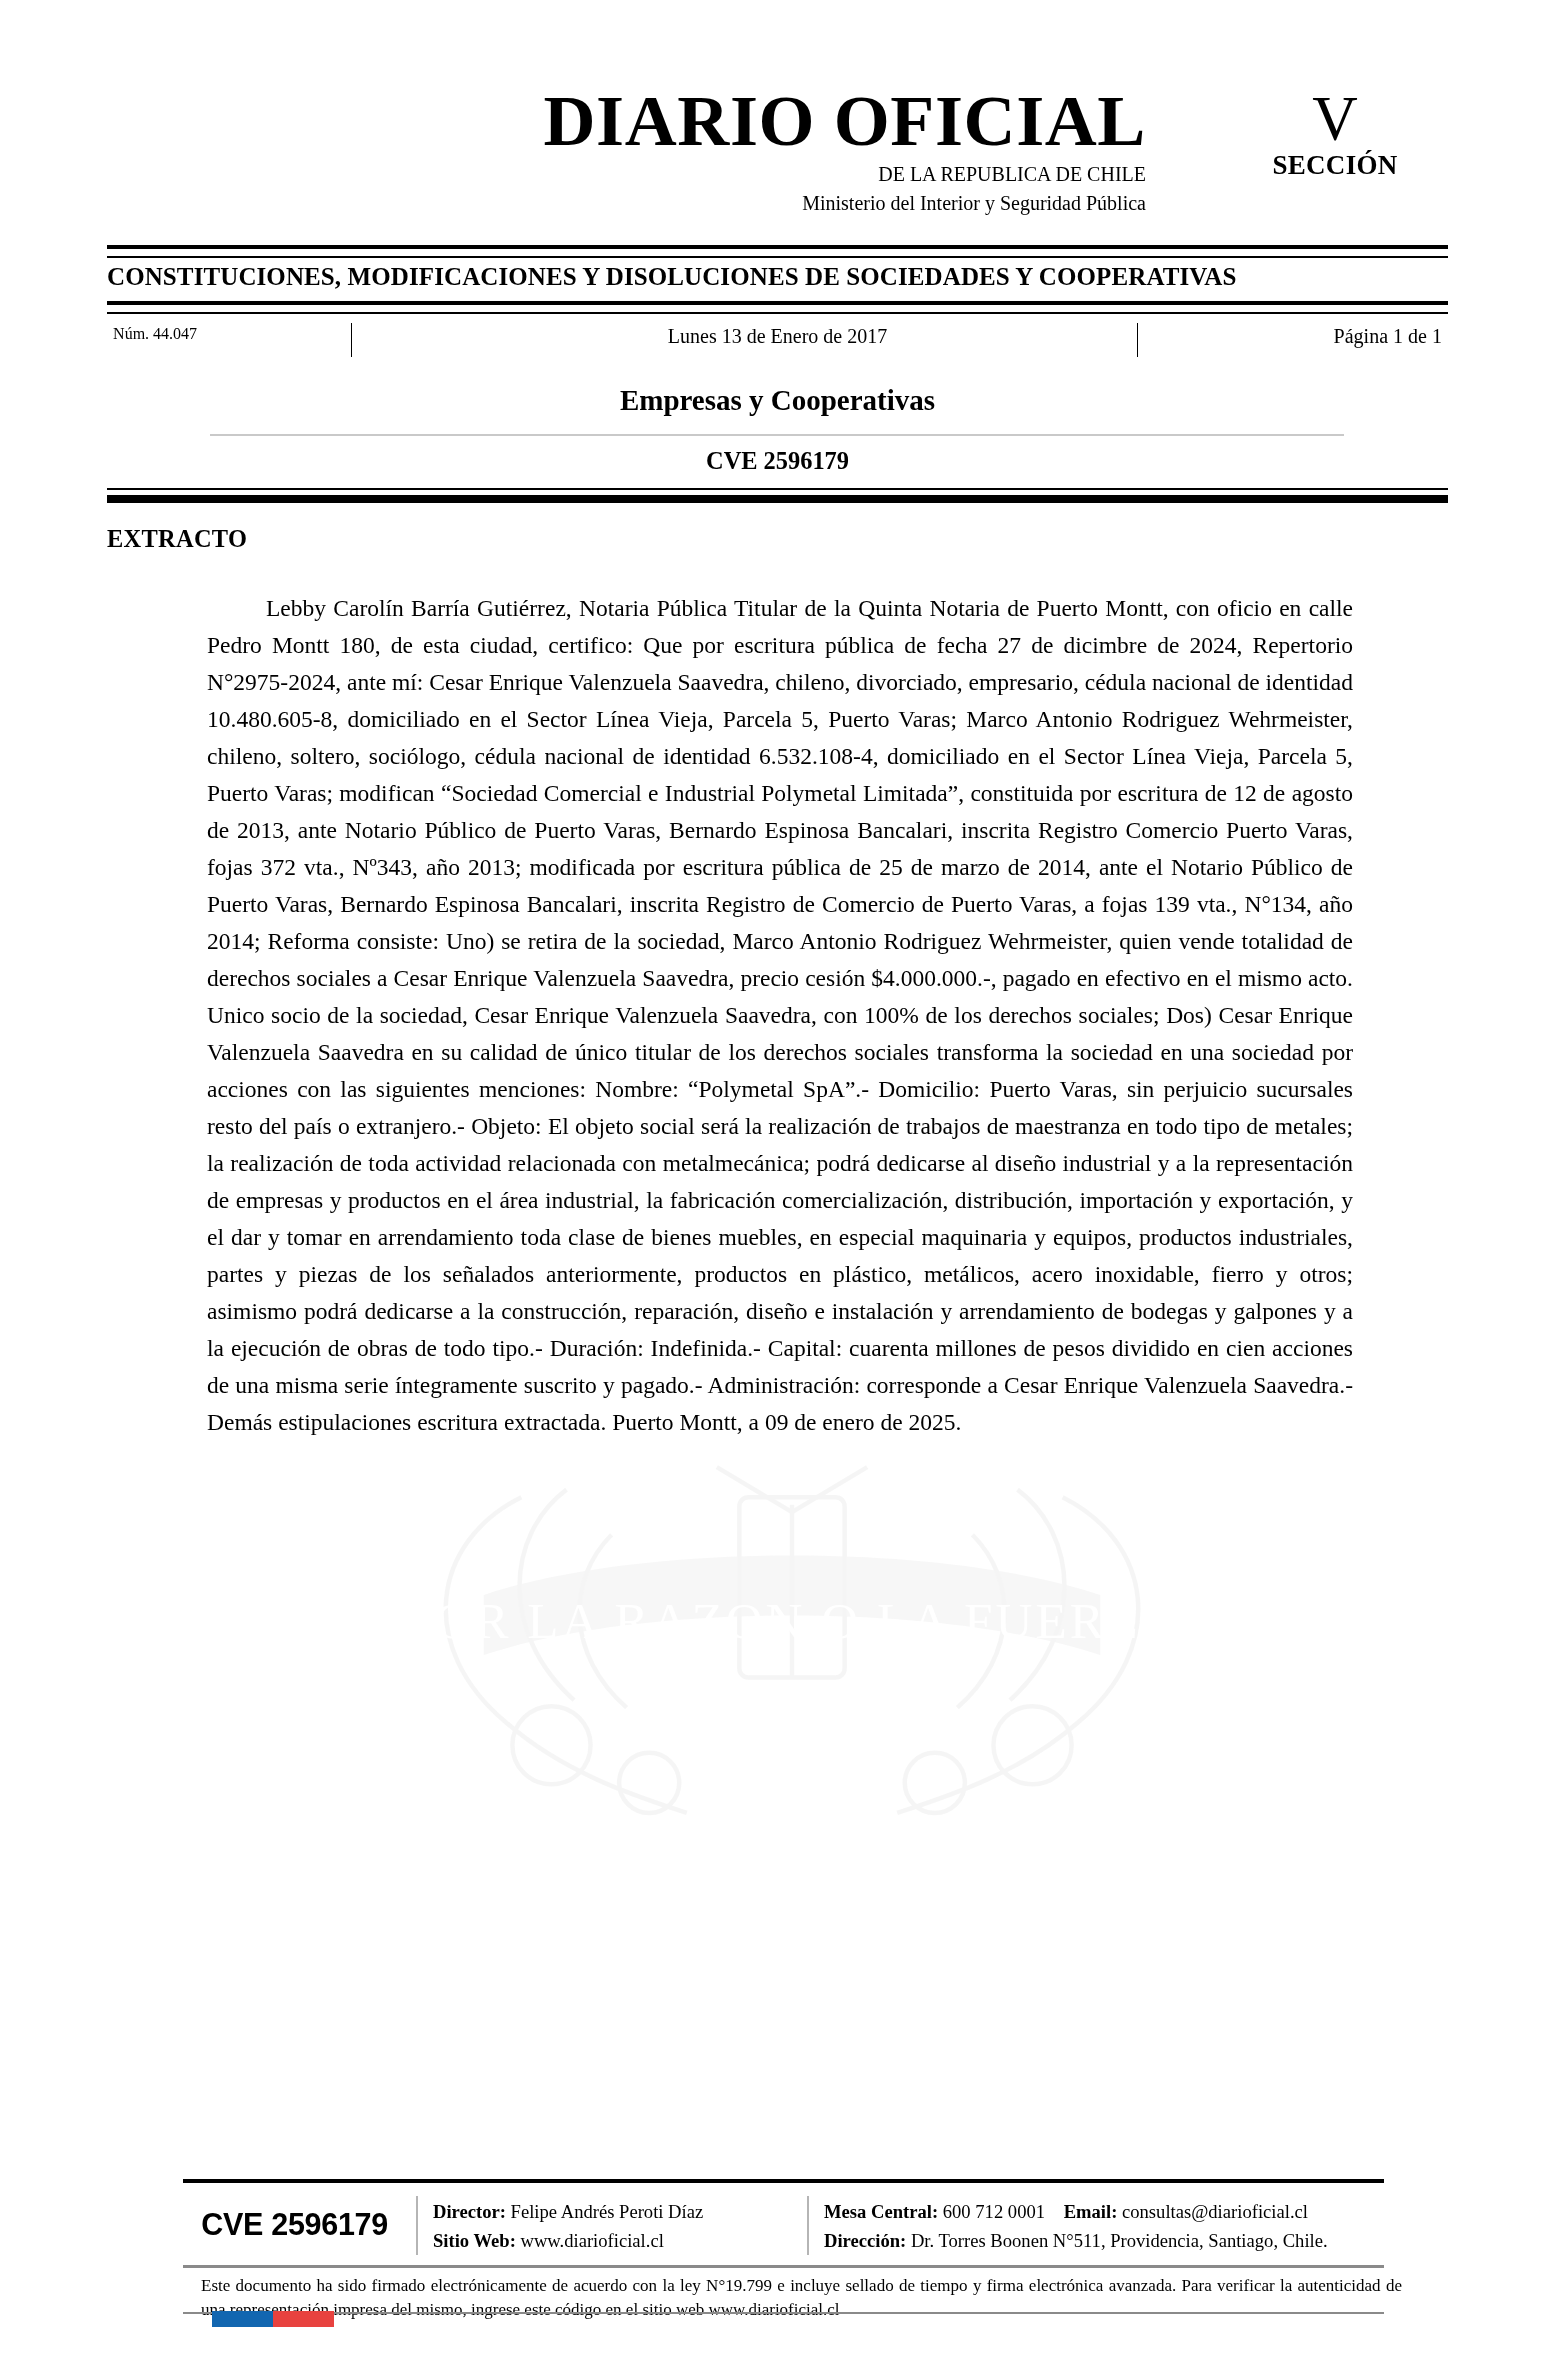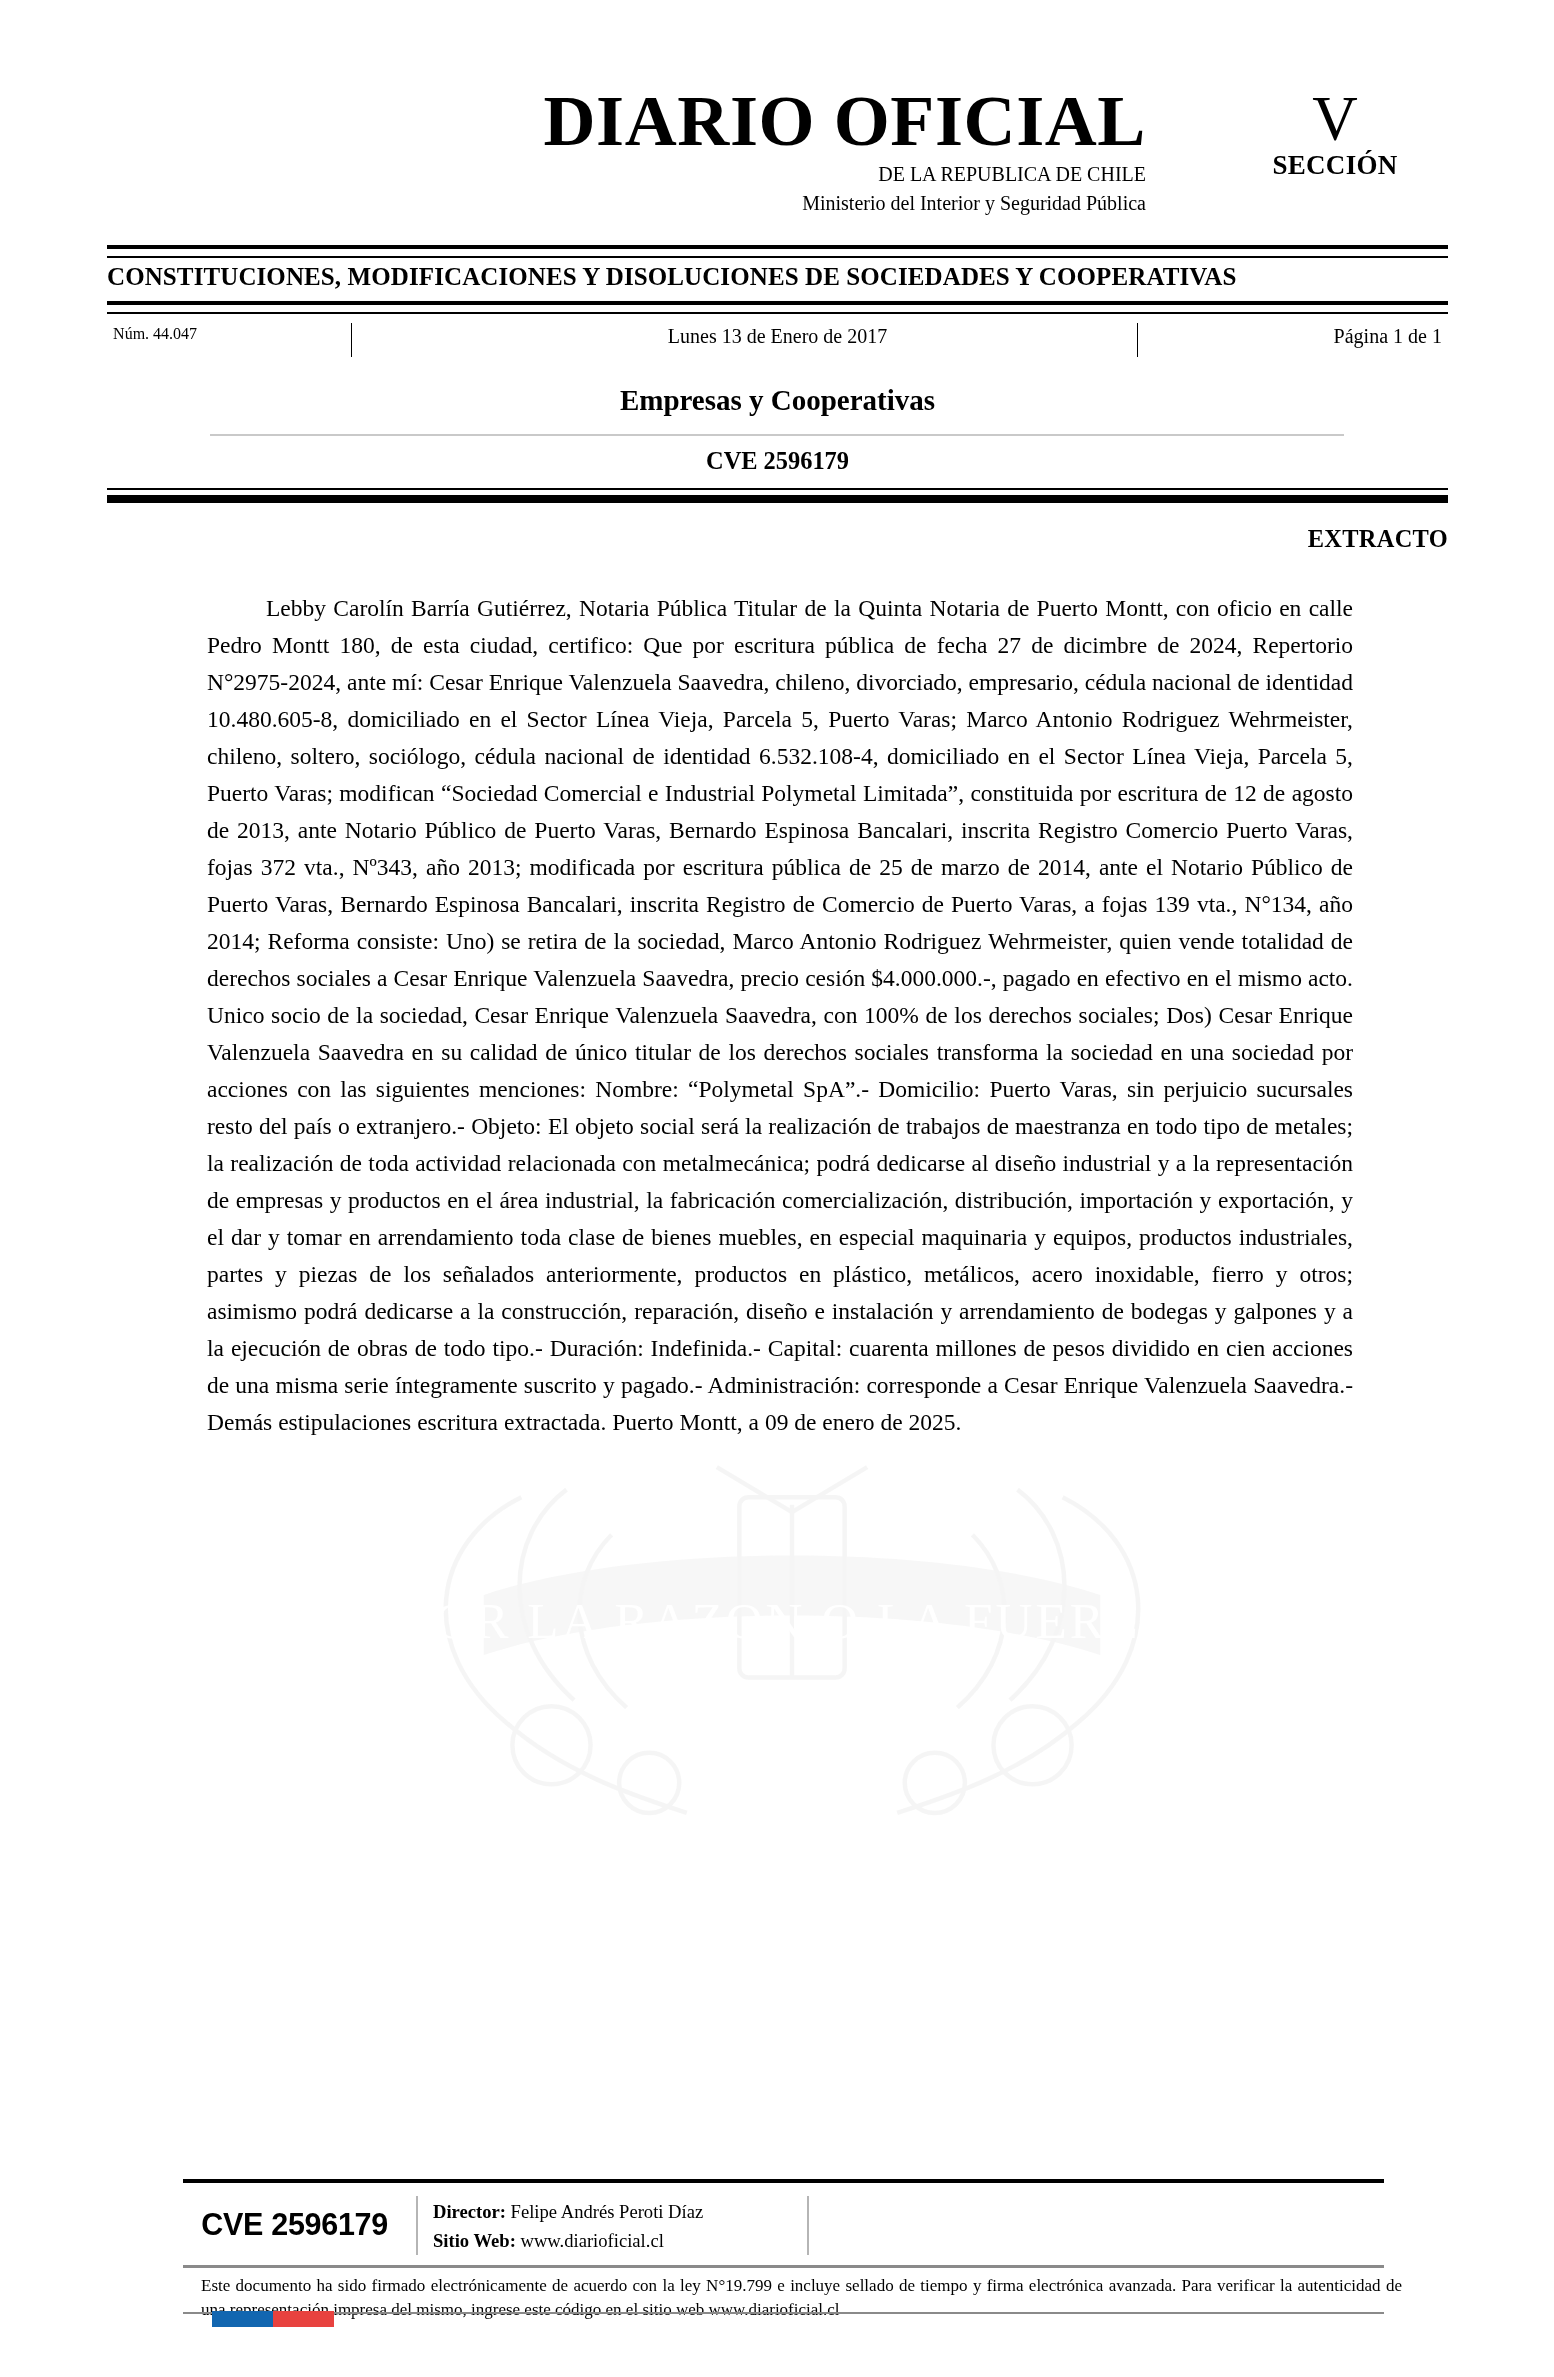--- a/index.html
+++ b/index.html
@@ -187,21 +187,21 @@
     font-weight: 700;
     z-index: 2;
   }
 
   
   .extracto {
     position: absolute;
     left: 107px;
     top: 525px;
     width: 1341px;
-    text-align: right;
+    text-align: left;
     font-size: 24.4px;
     font-weight: 700;
     letter-spacing: 0.3px;
     z-index: 2;
   }
 
   
   .body-text {
     position: absolute;
     left: 207px;
@@ -381,20 +381,33 @@
       <div>
         <b>Director:</b>
         <span>Felipe Andrés Peroti Díaz</span>
       </div>
       <div>
         <b>Sitio Web:</b>
         <span>www.diarioficial.cl</span>
       </div>
     </div>
 
+    <div class="fcol b">
+      <div>
+        <b>Mesa Central:</b>
+        <span>600 712 0001</span>
+        &nbsp;&nbsp;
+        <b>Email:</b>
+        <span>consultas@diarioficial.cl</span>
+      </div>
+      <div>
+        <b>Dirección:</b>
+        <span>Dr. Torres Boonen N°511, Providencia, Santiago, Chile.</span>
+      </div>
+    </div>
   </div>
 
   <div class="footer-rule-mid"></div>
   <div class="footer-legal">Este documento ha sido firmado electrónicamente de acuerdo con la ley N°19.799 e incluye sellado de tiempo y firma electrónica avanzada. Para verificar la autenticidad de una representación impresa del mismo, ingrese este código en el sitio web www.diarioficial.cl</div>
   <div class="footer-rule-bottom"></div>
 
   <div class="flag">
     <div class="flag-blue" style="background: rgb(18, 102, 176);"></div>
     <div class="flag-red" style="background: rgb(232, 66, 63);"></div>
   </div>

